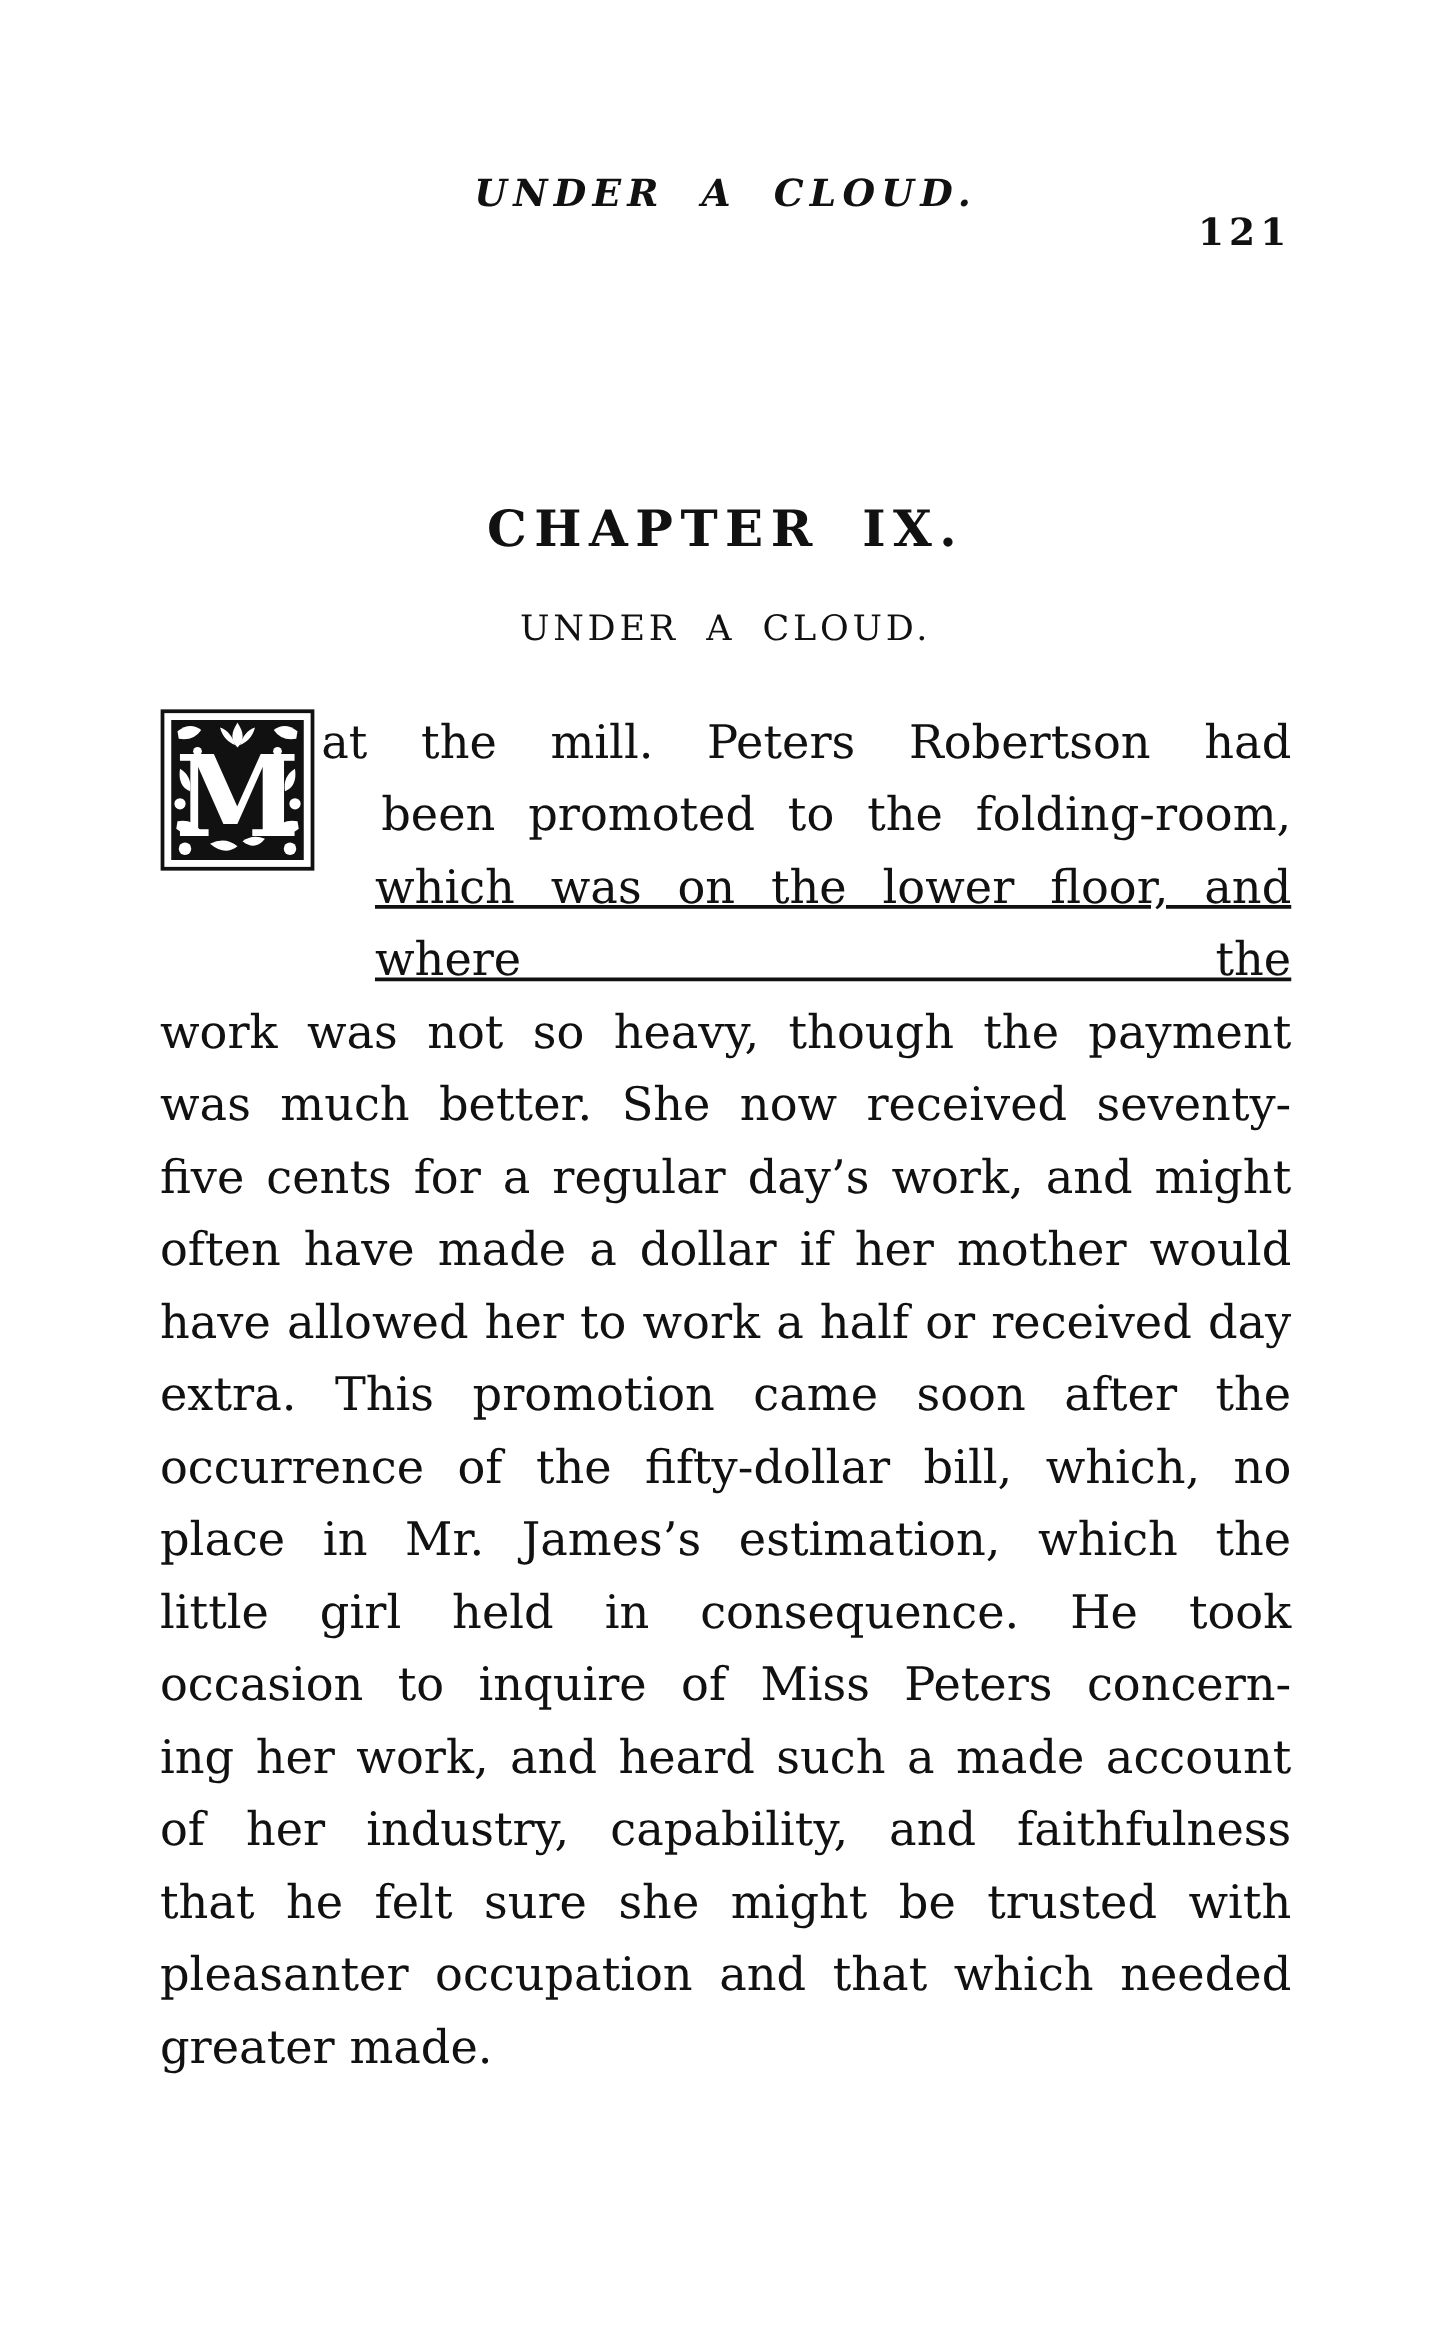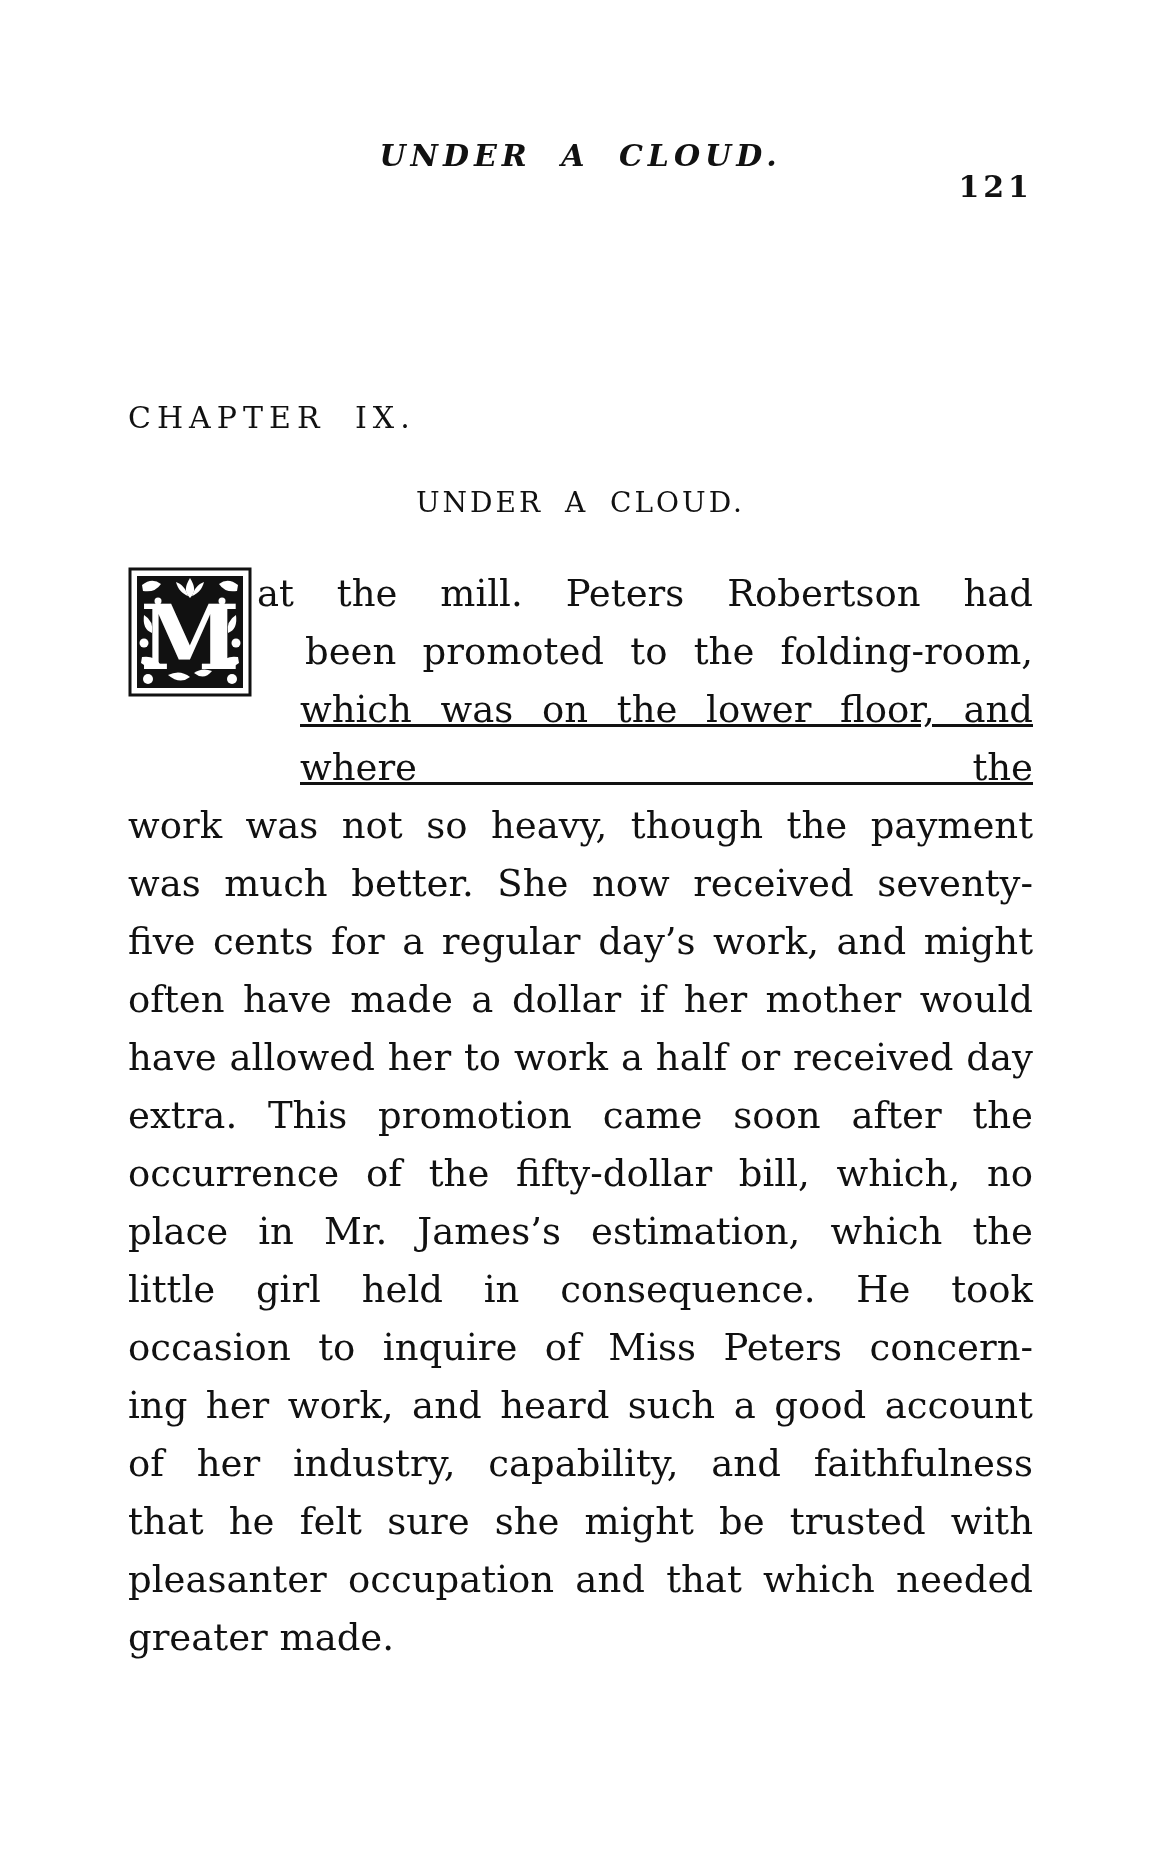--- a/index.html
+++ b/index.html
@@ -45,25 +45,26 @@
     font-weight: bold;
     letter-spacing: 4px;
     margin-top: 22px;
   }
   
   .chapter-heading {
     position: absolute;
     top: 400px;
     left: 128px;
     width: 905px;
-    text-align: left;
-    font-size: 30px;
+    text-align: center;
+    font-size: 40px;
     letter-spacing: 6px;
     word-spacing: 14px;
     white-space: nowrap;
+    font-weight: bold;
   }
   .chapter-subtitle {
     position: absolute;
     top: 486px;
     left: 128px;
     width: 905px;
     text-align: center;
     font-size: 28px;
     letter-spacing: 3px;
     word-spacing: 10px;
@@ -152,21 +153,21 @@
         <div class="body-line">work was not so heavy, though the payment</div>
         <div class="body-line">was much better.  She now received seventy-</div>
         <div class="body-line">five cents for a regular day’s work, and might</div>
         <div class="body-line">often have made a dollar if her mother would</div>
         <div class="body-line">have allowed her to work a half or received day</div>
         <div class="body-line">extra.  This promotion came soon after the</div>
         <div class="body-line">occurrence of the fifty-dollar bill, which, no</div>
         <div class="body-line">place in Mr. James’s estimation, which the</div>
         <div class="body-line">little girl held in consequence.  He took</div>
         <div class="body-line">occasion to inquire of Miss Peters concern-</div>
-        <div class="body-line">ing her work, and heard such a good account</div>
+        <div class="body-line">ing her work, and heard such a made account</div>
         <div class="body-line">of her industry, capability, and faithfulness</div>
         <div class="body-line">that he felt sure she might be trusted with</div>
         <div class="body-line">pleasanter occupation and that which needed</div>
         <div class="body-line">greater made.</div>
       </div>
 
   </div>
 </div>
 
 </body></html>

